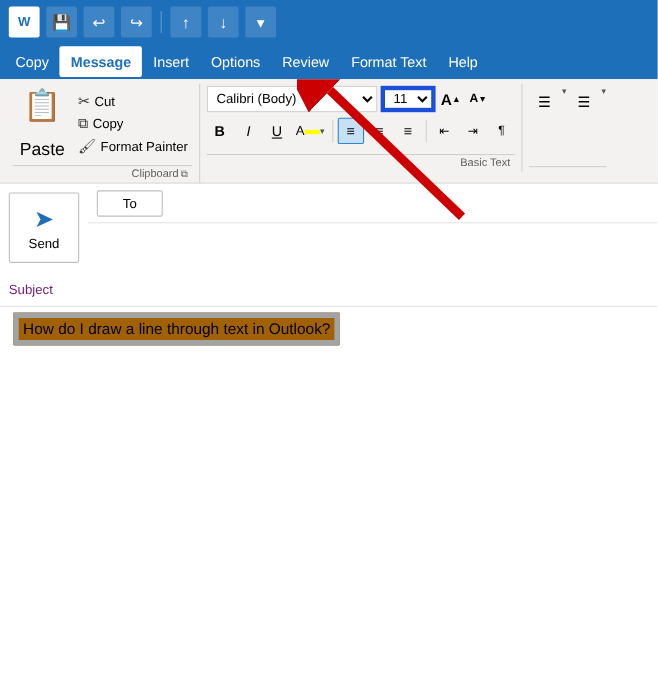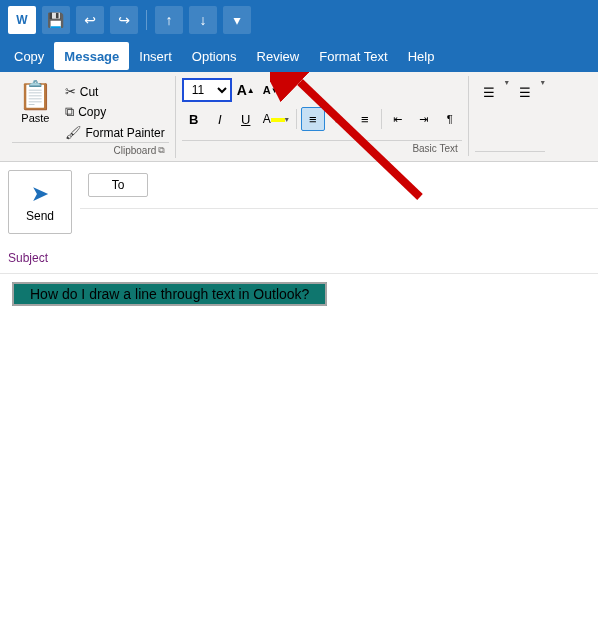--- a/index.html
+++ b/index.html
@@ -94,22 +94,22 @@
       padding: 4px 6px;
       border-radius: 2px;
       min-width: 40px;
     }
     .paste-icon {
       font-size: 28px;
       line-height: 1;
       color: #1e6fba;
     }
     .paste-label {
-      font-size: 11px;
-      margin-top: 2px;
+      font-size: 16px;
+      margin-top: 18px;
     }
     .clipboard-small-btns {
       display: flex;
       flex-direction: column;
       gap: 1px;
       padding-top: 4px;
     }
     .small-ribbon-btn {
       display: flex;
       align-items: center;
@@ -135,21 +135,21 @@
       height: 24px;
       font-size: 12px;
       border: 1px solid #d1d1d1;
       background: white;
       padding: 0 4px;
     }
     .font-size-select {
       width: 50px;
       height: 24px;
       font-size: 12px;
-      border: 2px solid #1d4ed8;
+      border: 4px solid #1d4ed8;
       background: white;
       padding: 0 4px;
     }
     .font-size-btn {
       width: 22px; height: 22px;
       background: none; border: none;
       cursor: pointer;
       font-size: 14px;
       display: flex; align-items: center; justify-content: center;
     }
@@ -196,21 +196,21 @@
     
     .compose-area {
       background: white;
       flex: 1;
     }
     .compose-row {
       display: flex;
       align-items: center;
       border-bottom: 1px solid #e5e5e5;
       min-height: 36px;
-      padding: 11px 8px;
+      padding: 0 8px;
       gap: 8px;
     }
     .field-btn {
       border: 1px solid #c0c0c0;
       background: white;
       padding: 4px 16px;
       font-size: 12px;
       cursor: pointer;
       border-radius: 2px;
       min-width: 60px;
@@ -265,23 +265,23 @@
     .send-icon { font-size: 22px; color: #1e6fba; }
     .send-label { font-size: 12px; margin-top: 2px; }
 
     .email-body-area {
       padding: 12px;
       min-height: 200px;
       font-size: 14px;
       color: #000;
     }
     .highlighted-text {
-      background: #0f766e;
-      border: 2px solid #a3a3a3;
-      padding: 2px 16px;
+      background: #a16207;
+      border: 5px solid #a3a3a3;
+      padding: 2px 4px;
       border-radius: 1px;
     }
 
     .compose-main {
       display: flex;
     }
     .compose-fields {
       flex: 1;
     }
     .group-label-row {
@@ -384,20 +384,23 @@
     </div>
     <div class="group-label-row">
       <span>Clipboard</span>
       <span class="dialog-launcher">⧉</span>
     </div>
   </div>
 
   <div class="ribbon-group font-group">
     <div class="ribbon-group-content" style="flex-direction:column; gap:3px;">
       <div class="font-row1">
+        <select class="font-select">
+          <option>Calibri (Body)</option>
+        </select>
         <select class="font-size-select">
           <option>11</option>
         </select>
         <button class="font-size-btn">
           <span style="font-size:14px; font-weight:bold;">A</span>
             <span style="font-size:8px;vertical-align:super;">▲</span>
         </button>
         <button class="font-size-btn">
           <span style="font-size:11px; font-weight:bold;">A</span>
             <span style="font-size:8px;vertical-align:super;">▼</span>

